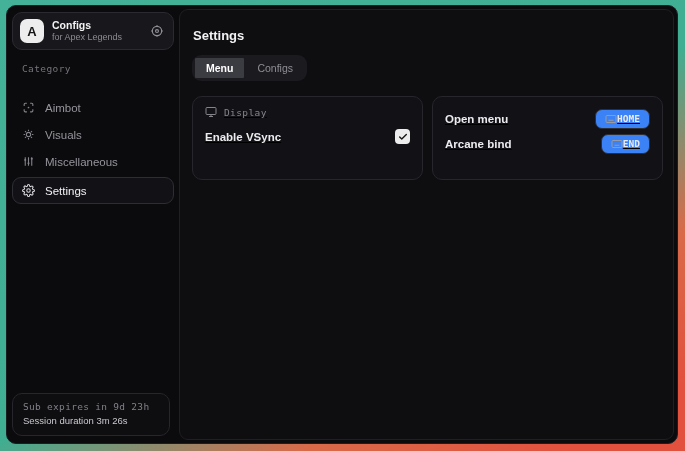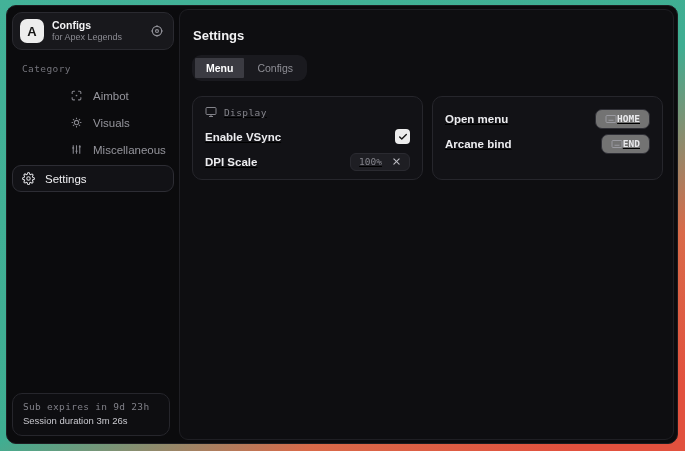--- a/index.html
+++ b/index.html
@@ -36,35 +36,34 @@
     color: #141414;
     border-radius: 7px;
     display: grid; place-items: center;
     font-weight: 700; font-size: 13px;
   }
   .brand-text { display: flex; flex-direction: column; line-height: 1.25; }
   .brand-name { color: #f2f2f4; font-size: 10.5px; font-weight: 700; }
   .brand-sub { color: #8b8b92; font-size: 9px; }
   .brand-action { margin-left: auto; color: #8f8f96; display: flex; }
   .category-label {
-    margin: 13px 0 8px 15px;
+    margin: 13px 0 20px 15px;
     color: #74747b;
     font-size: 9.5px;
     font-family: "DejaVu Sans Mono", monospace;
     letter-spacing: .4px;
   }
   .nav { display: flex; flex-direction: column; }
   .nav-item {
     height: 27px;
     display: flex; align-items: center; gap: 10px;
     padding: 0 15px;
     color: #95959c;
     font-size: 11.5px;
     cursor: pointer;
-    margin-left: 48px;
   }
   .nav-item .nav-icon { display: flex; color: #85858c; }
   .nav-item.active {
     margin: 2px 5px;
     padding: 0 9px;
     height: 27px;
     background: #121216;
     border: 1px solid #2d2d34;
     border-radius: 9px;
     color: #f0f0f3;
@@ -151,21 +150,21 @@
     cursor: text;
   }
   .value-pill .pill-value {
     color: #83838a;
     font-size: 9.5px;
     font-family: "DejaVu Sans Mono", monospace;
   }
   .pill-clear { display: flex; color: #bebec4; cursor: pointer; }
   .keybind-btn {
     display: flex; align-items: center; 
-    background: #737373;
+    background: #3b82f6;
     border: 1px solid #2e2e35;
     border-radius: 7px;
     padding: 3px 9px;
     cursor: pointer;
   }
   .keybind-btn .key-label {
     color: #e9e9ec;
     font-size: 9.5px;
     font-weight: 700;
     font-family: "DejaVu Sans Mono", monospace;
@@ -286,32 +285,20 @@
 
         <div class="card-row">
           <span class="row-label">Enable VSync</span>
           <span class="checkbox">
             <svg width="10" height="10" viewBox="0 0 24 24" fill="none" stroke="#1a1a1a" stroke-width="3.4" stroke-linecap="round" stroke-linejoin="round">
               <polyline points="20 6 9 17 4 12"></polyline>
             </svg>
           </span>
         </div>
 
-        <div class="card-row">
-          <span class="row-label">DPI Scale</span>
-          <span class="value-pill">
-            <span class="pill-value">100%</span>
-            <span class="pill-clear">
-              <svg width="9" height="9" viewBox="0 0 24 24" fill="none" stroke="currentColor" stroke-width="3" stroke-linecap="round">
-                <line x1="5" y1="5" x2="19" y2="19"></line>
-                  <line x1="19" y1="5" x2="5" y2="19"></line>
-              </svg>
-            </span>
-          </span>
-        </div>
       </div>
 
       <div class="card">
 
         <div class="card-row">
           <span class="row-label">Open menu</span>
           <span class="keybind-btn">
             <svg width="12" height="12" viewBox="0 0 24 24" fill="none" stroke="currentColor" stroke-width="2">
               <rect x="2" y="5" width="20" height="14" rx="2"></rect>
                 <line x1="7" y1="14.5" x2="17" y2="14.5"></line>

